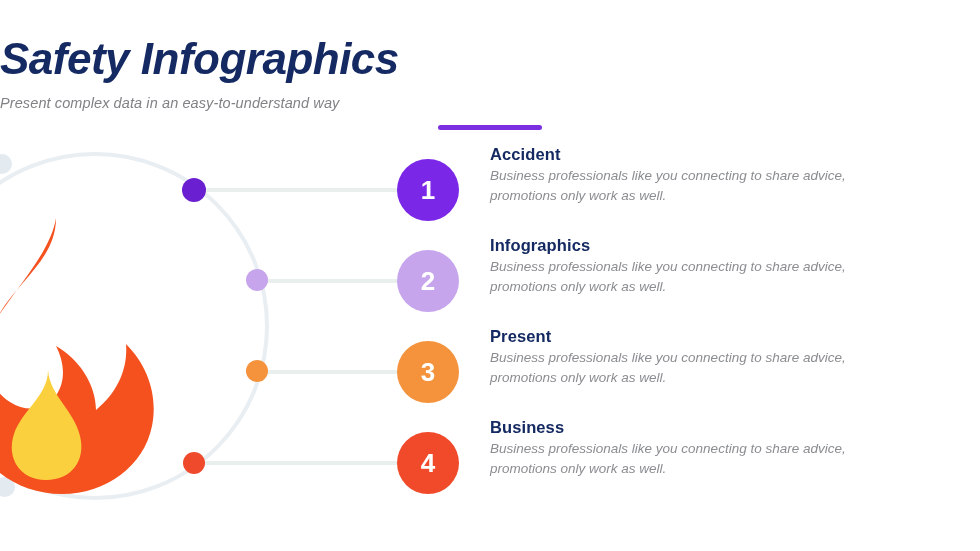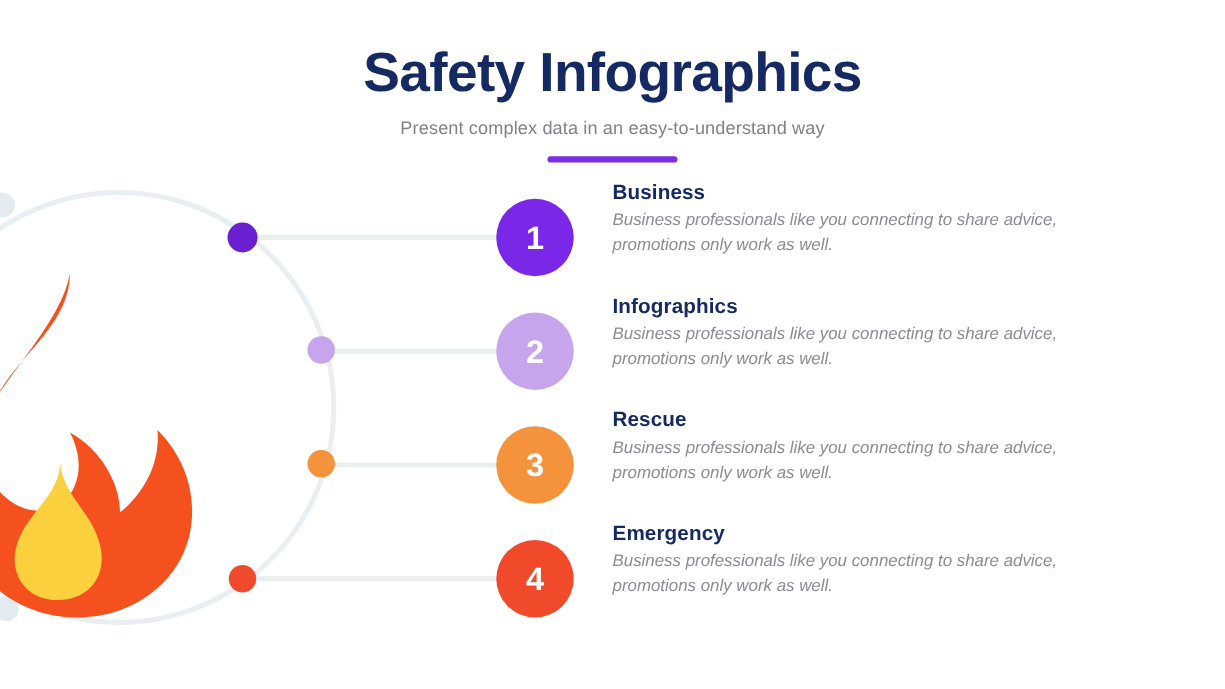--- a/index.html
+++ b/index.html
@@ -17,21 +17,22 @@
     background: #ffffff;
     overflow: hidden;
   }
 
   
   .header {
     position: absolute;
     left: 0;
     top: 36px;
     width: 980px;
-    text-align: center;
+    text-align: left;
+    font-style: italic;
   }
   .title {
     font-size: 44px;
     font-weight: 700;
     color: #152a62;
     letter-spacing: -0.5px;
     line-height: 1.05;
     margin: 0;
   }
   .subtitle {
@@ -164,48 +165,48 @@
   <div class="node-dot" style="left:182px; top:178px; width:24px; height:24px; background:#6a1fd0;"></div>
   <div class="node-dot" style="left:246px; top:269px; width:22px; height:22px; background:#c6a5ec;"></div>
   <div class="node-dot" style="left:246px; top:360px; width:22px; height:22px; background:#f4933c;"></div>
   <div class="node-dot" style="left:183px; top:452px; width:22px; height:22px; background:#ef4a2c;"></div>
 
   <div class="item" style="top:159px;">
     <div class="num-circle" style="background:#7b27e8;">
       <span>1</span>
     </div>
     <div class="item-text">
-      <p class="item-title">Business</p>
+      <p class="item-title">Accident</p>
       <p class="item-desc">Business professionals like you connecting to share advice, promotions only work as well.</p>
     </div>
   </div>
 
   <div class="item" style="top:250px;">
     <div class="num-circle" style="background:#c6a5ec;">
       <span>2</span>
     </div>
     <div class="item-text">
       <p class="item-title">Infographics</p>
       <p class="item-desc">Business professionals like you connecting to share advice, promotions only work as well.</p>
     </div>
   </div>
 
   <div class="item" style="top:341px;">
     <div class="num-circle" style="background:#f4933c;">
       <span>3</span>
     </div>
     <div class="item-text">
-      <p class="item-title">Rescue</p>
+      <p class="item-title">Present</p>
       <p class="item-desc">Business professionals like you connecting to share advice, promotions only work as well.</p>
     </div>
   </div>
 
   <div class="item" style="top:432px;">
     <div class="num-circle" style="background:#f04a2a;">
       <span>4</span>
     </div>
     <div class="item-text">
-      <p class="item-title">Emergency</p>
+      <p class="item-title">Business</p>
       <p class="item-desc">Business professionals like you connecting to share advice, promotions only work as well.</p>
     </div>
   </div>
 
 </div>
 
 </body></html>

